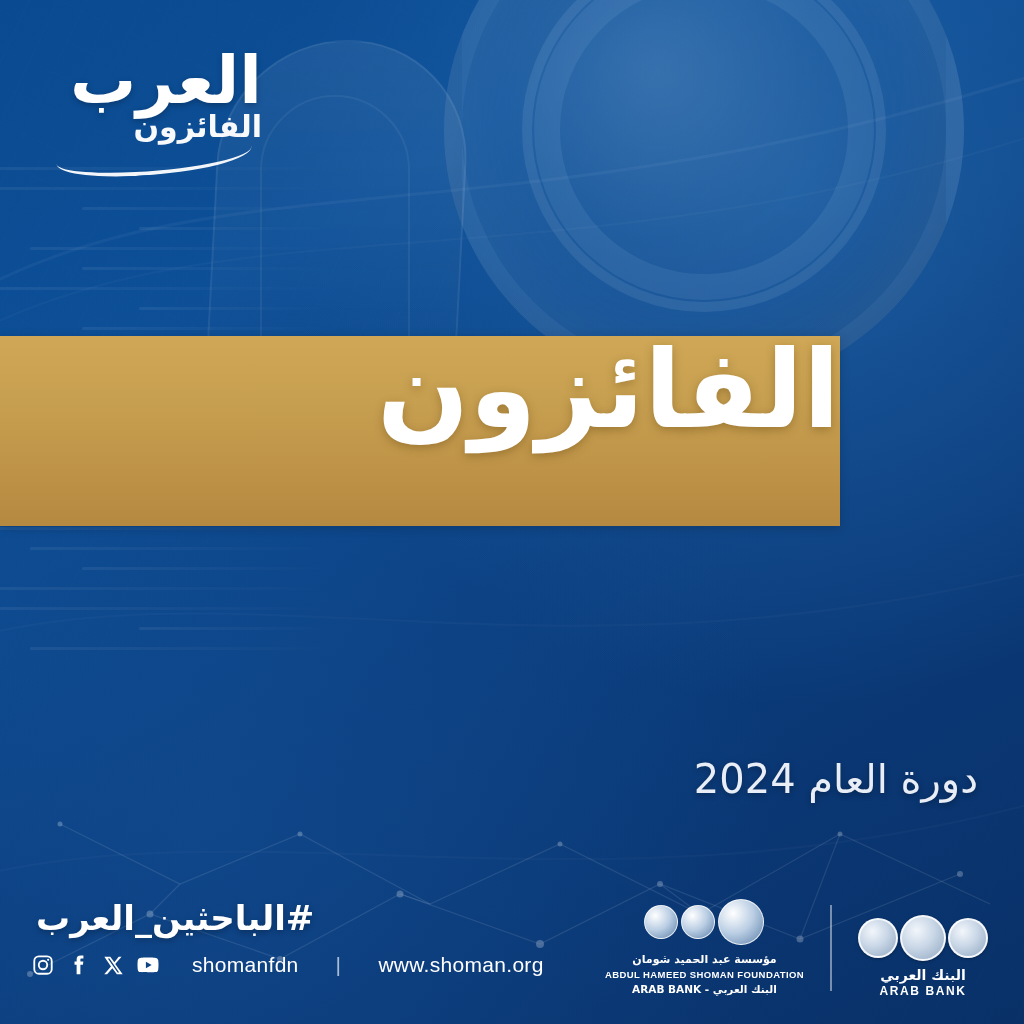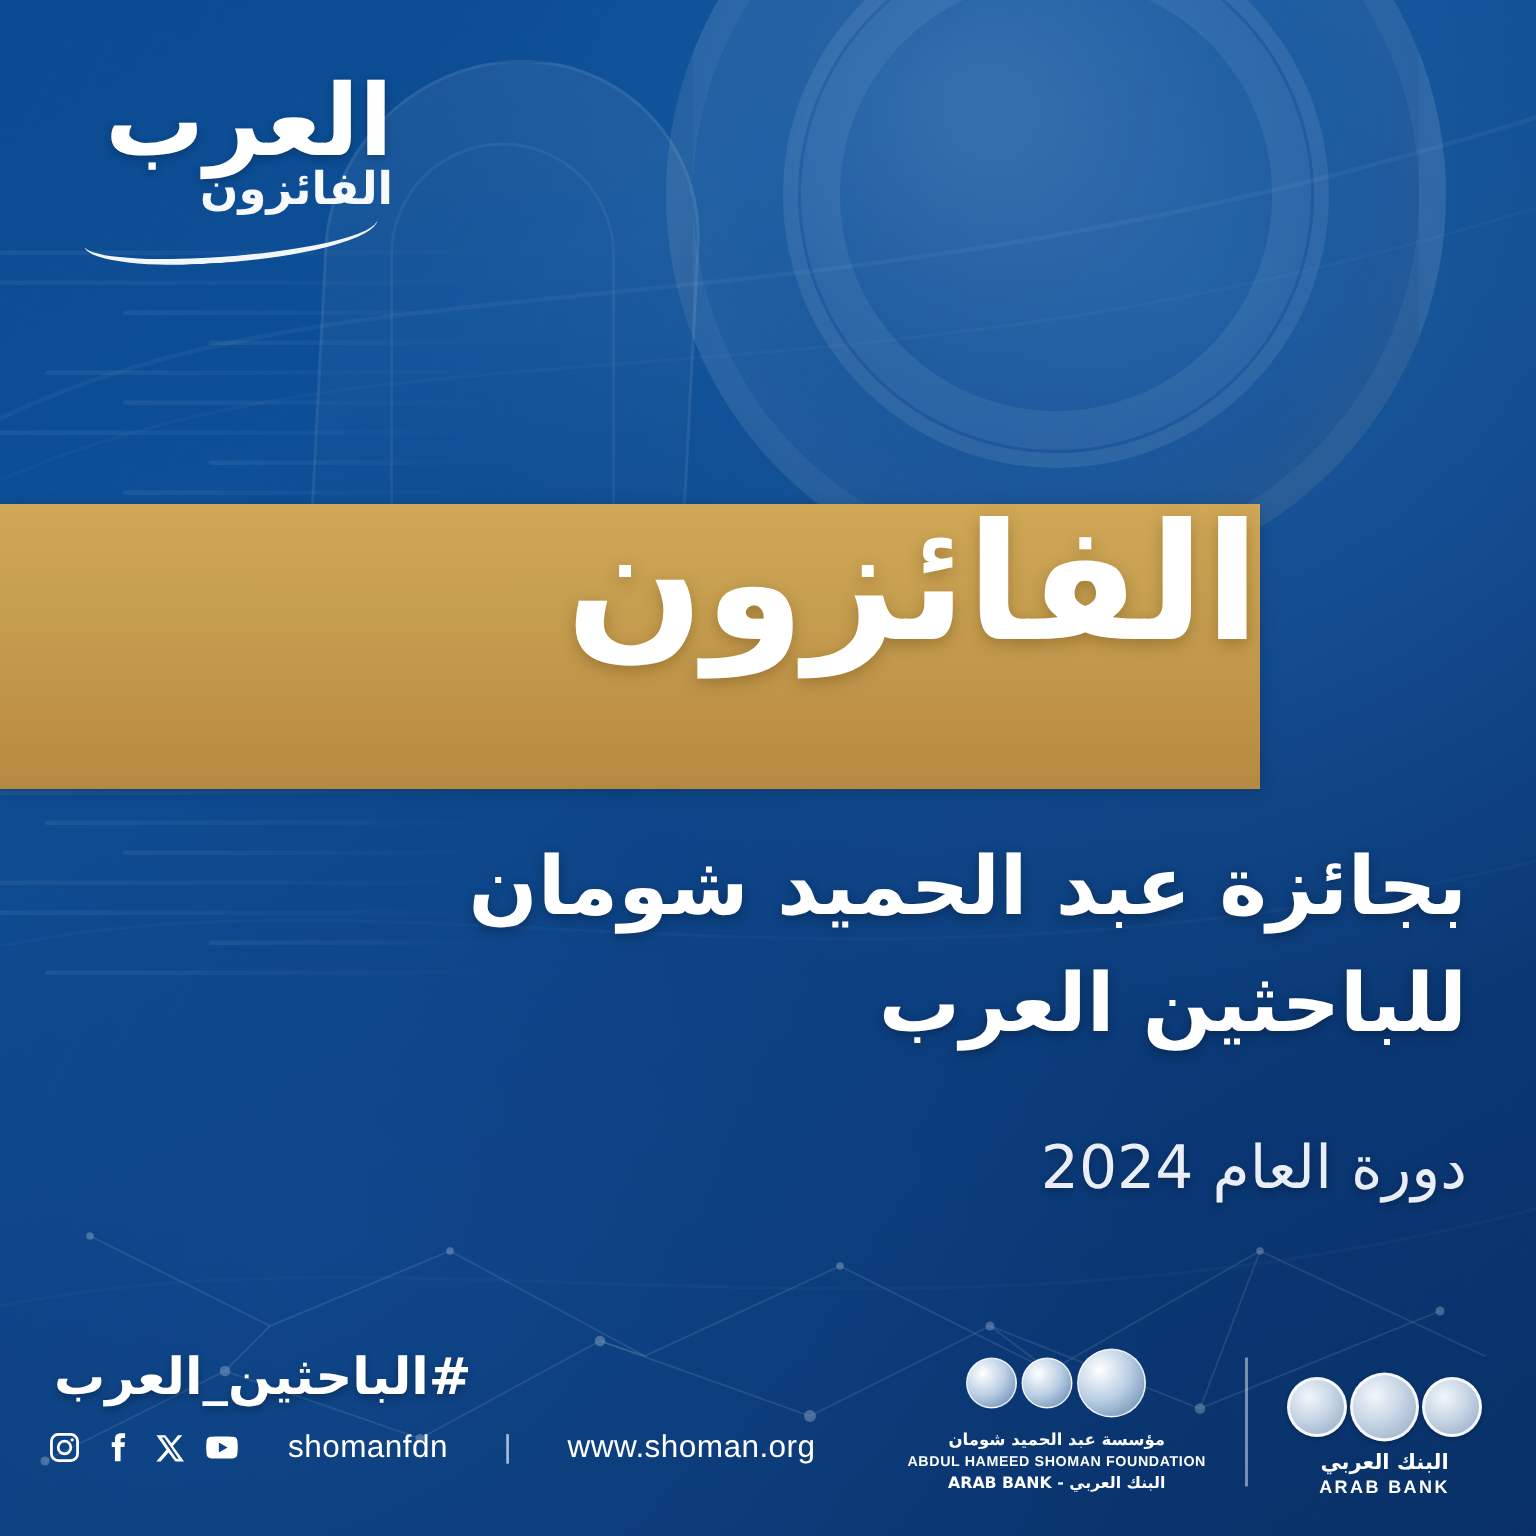--- a/index.html
+++ b/index.html
@@ -340,24 +340,20 @@
   <div class="logo">
     <div class="logo-mark">العرب</div>
     <div class="logo-sub">الفائزون</div>
     <div class="logo-swash"></div>
   </div>
 
   <div class="gold-band">
     <div class="headline">الفائزون</div>
   </div>
 
-  <div class="subtitle">
-    <div>بجائزة عبد الحميد شومان</div>
-    <div>للباحثين العرب</div>
-  </div>
 
   <div class="edition">دورة العام 2024</div>
 
   <div class="hashtag">#الباحثين_العرب</div>
 
   <div class="social-bar">
     <span class="social-ico">
       <svg width="22" height="22" viewBox="0 0 24 24" fill="none" stroke="currentColor" stroke-width="2">
         <rect x="2.5" y="2.5" width="19" height="19" rx="5"></rect>
         <circle cx="12" cy="12" r="4.6"></circle>

